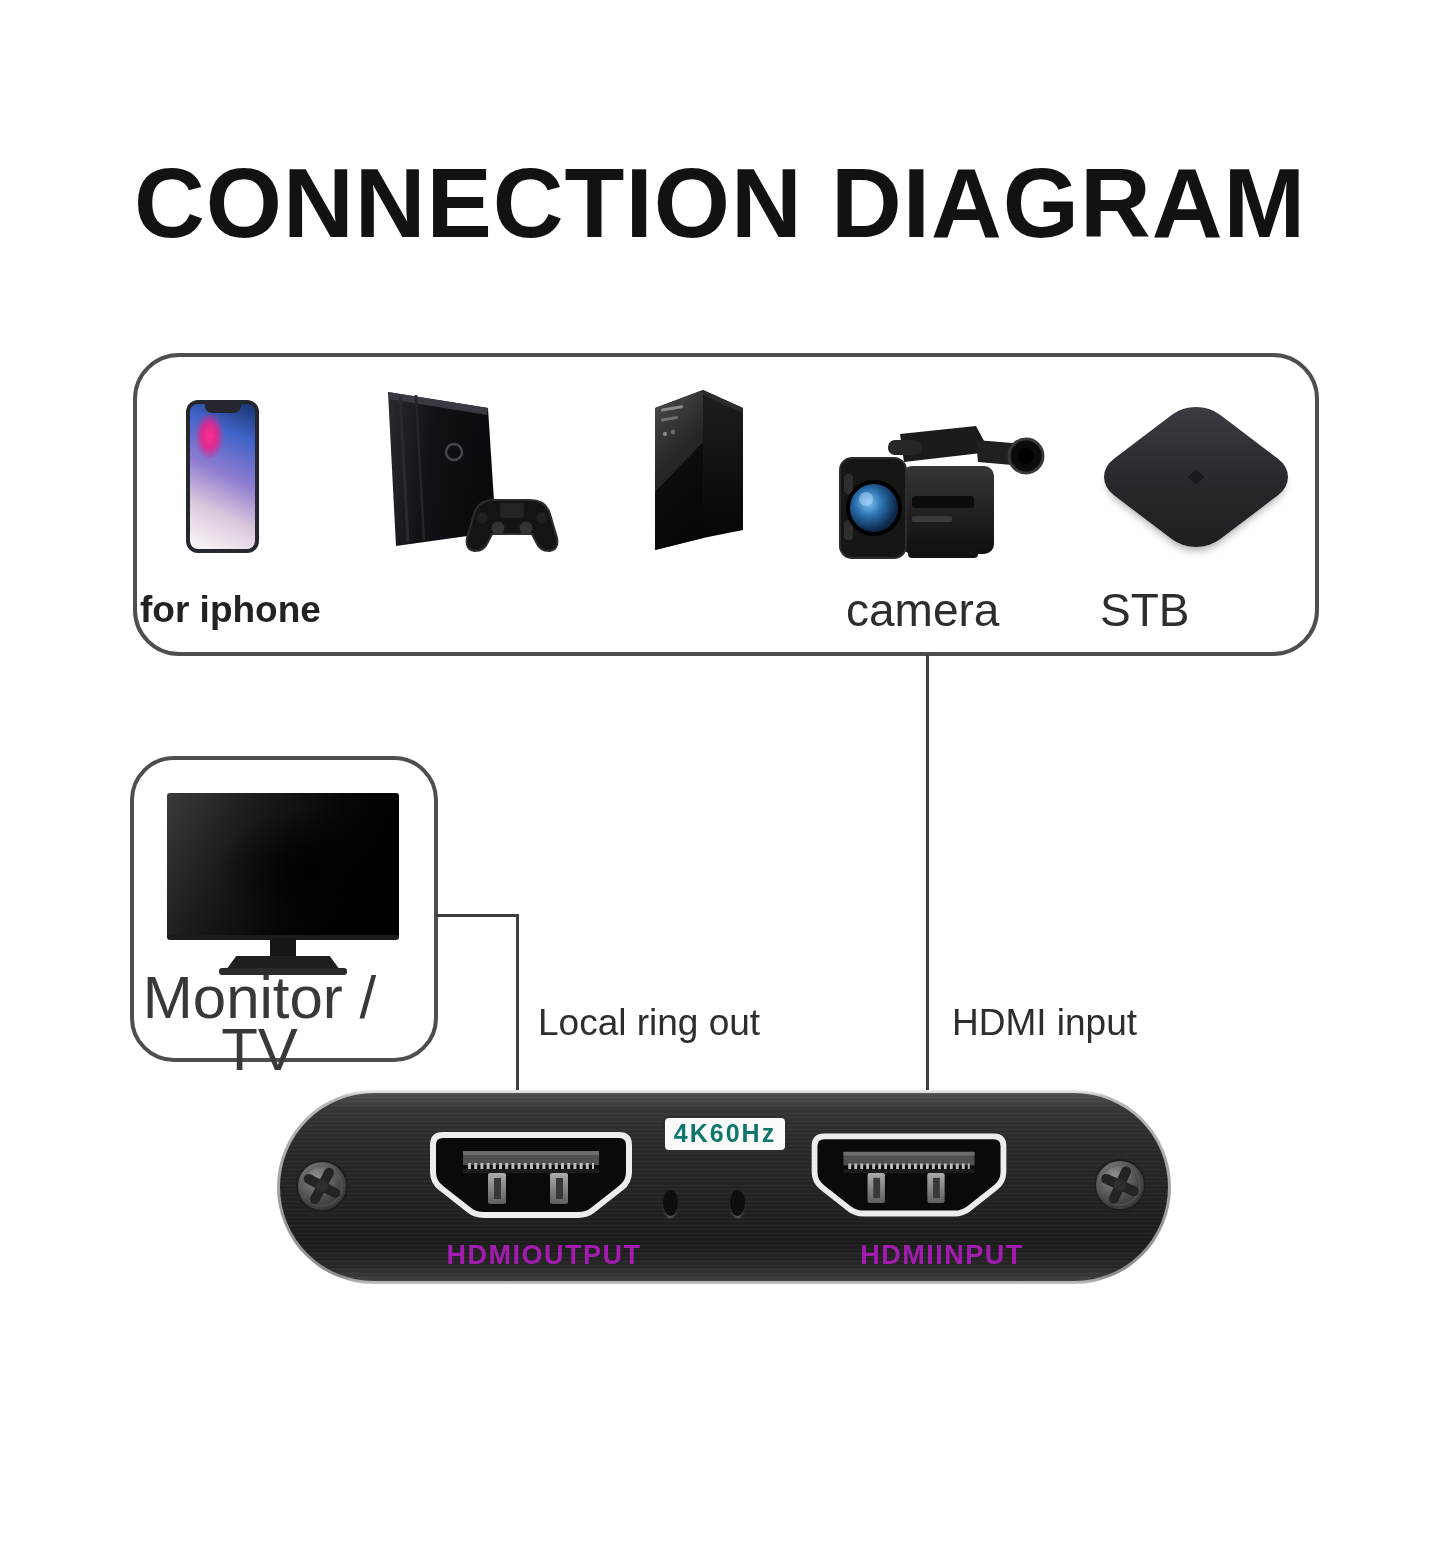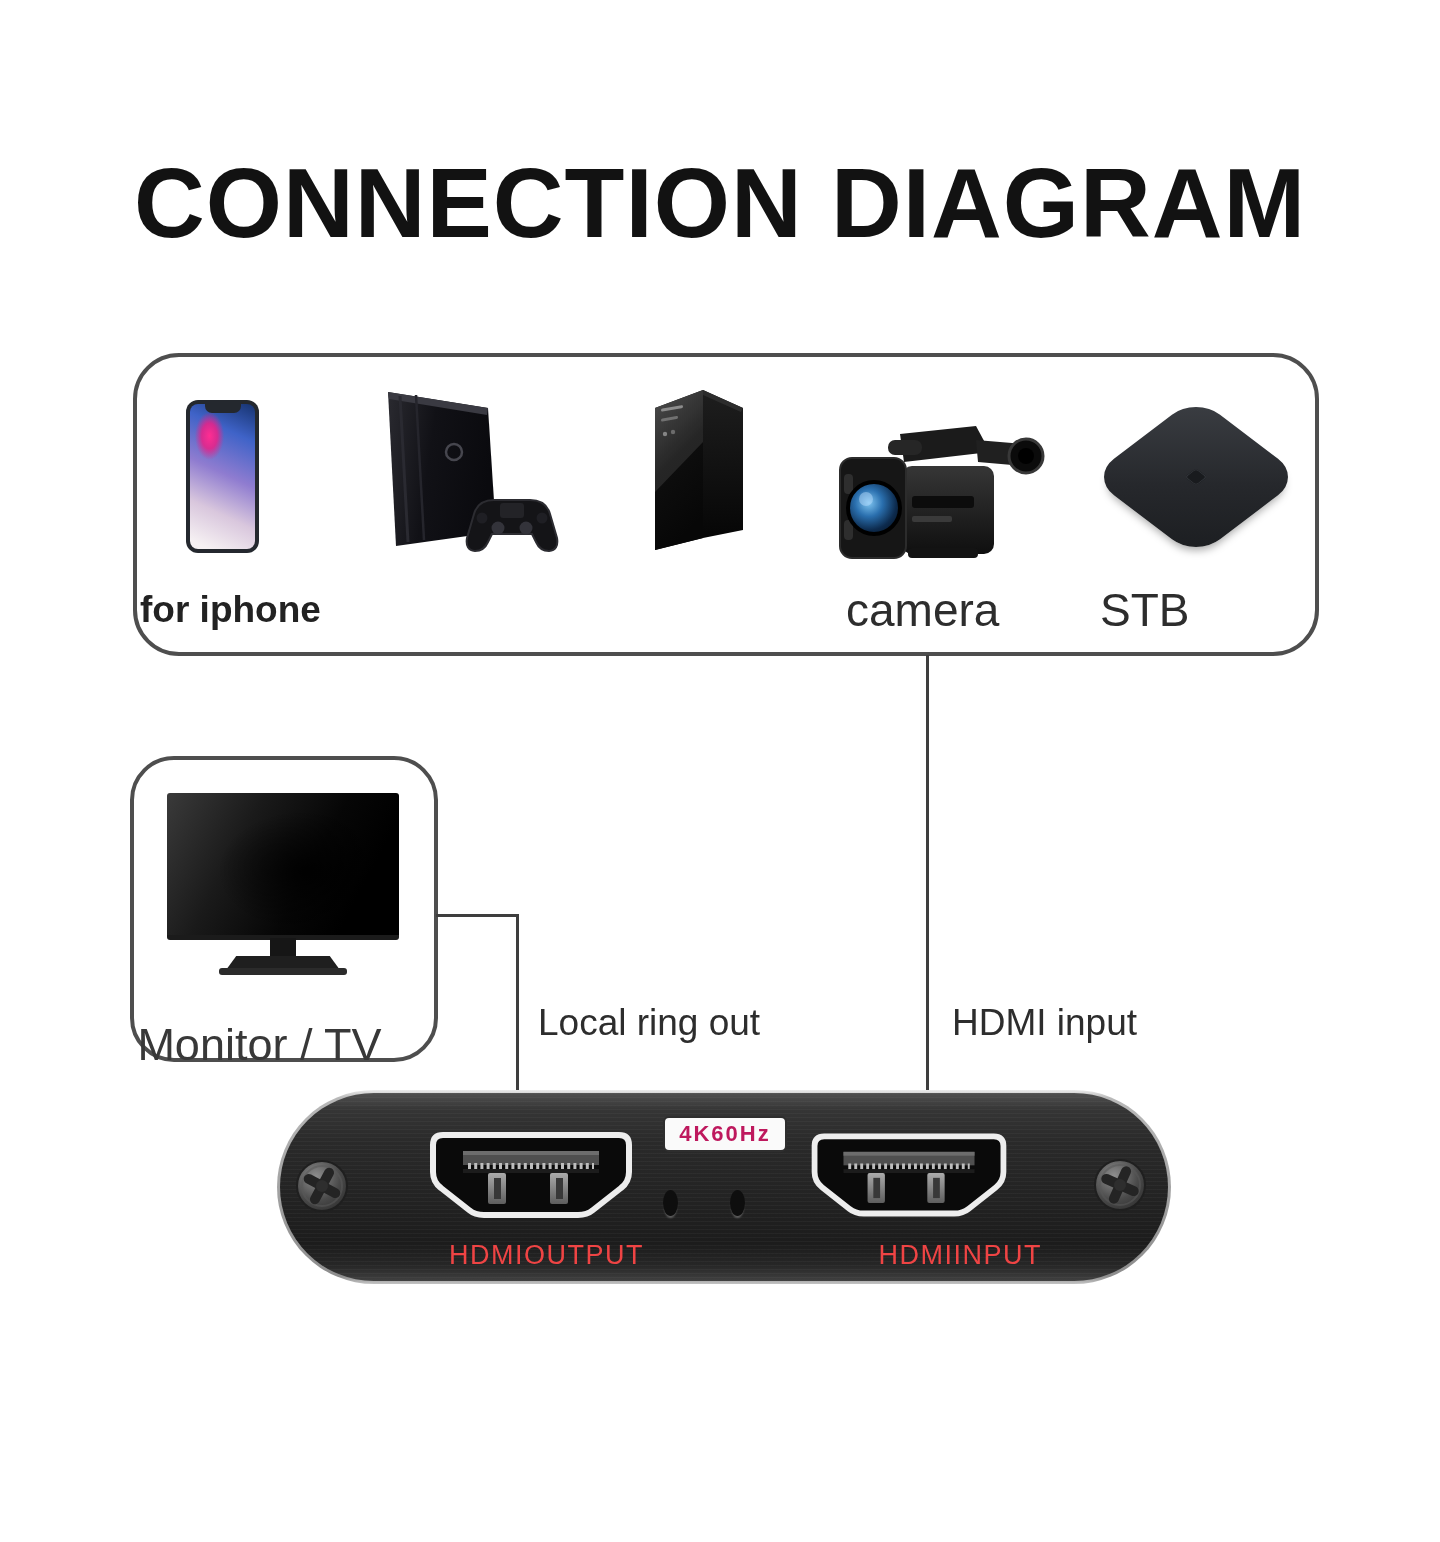--- a/index.html
+++ b/index.html
@@ -46,48 +46,48 @@
     background:#191b1e;transform:translate(-50%,-50%);box-shadow:0 0 0 1px #33363b inset;}
   
   .tv-screen{left:167px;top:793px;width:232px;height:142px;border-radius:3px;
     background:
       radial-gradient(closest-side at 60% 55%, rgba(0,0,0,0.9), rgba(0,0,0,0) 95%),
       linear-gradient(118deg,#3a3a3a 0%,#1a1a1a 32%,#060606 60%,#000 80%);
     border-bottom:5px solid #1b1b1b;box-sizing:content-box;}
   .tv-neck{left:270px;top:938px;width:26px;height:20px;background:#161616;}
   .tv-base{left:226px;top:956px;width:114px;height:14px;background:#1f1f1f;clip-path:polygon(9% 0,91% 0,100% 100%,0 100%);}
   .tv-base2{left:219px;top:968px;width:128px;height:7px;background:#2b2b2b;border-radius:3px;}
-  .monitor-label{left:130px;top:972px;width:259px;text-align:center;font-size:45px;color:#383838;line-height:52px;margin-top:47px;}
+  .monitor-label{left:130px;top:972px;width:259px;text-align:center;font-size:60px;color:#383838;line-height:52px;}
   
   .cline{background:#3e3e3e;}
   .line-h{left:436px;top:914px;width:82px;height:3px;}
   .line-v1{left:516px;top:914px;width:3px;height:180px;}
   .line-v2{left:926px;top:655px;width:3px;height:439px;}
   .conn-label{font-size:37px;color:#2d2d2d;white-space:nowrap;line-height:50px;}
   .local-ring{left:538px;top:998px;}
   .hdmi-in-lbl{left:952px;top:998px;}
   
   .capture{left:277px;top:1090px;width:894px;height:194px;border-radius:97px;
     background:linear-gradient(180deg,#ececec 0%,#b9b9b9 4%,#8d8d8d 96%,#c4c4c4 100%);}
   .capture-body{position:absolute;left:3px;top:3px;right:3px;bottom:3px;border-radius:94px;
     background:
       repeating-linear-gradient(180deg, rgba(255,255,255,0.035) 0px, rgba(255,255,255,0.035) 1px, rgba(0,0,0,0) 1px, rgba(0,0,0,0) 4px),
       linear-gradient(180deg,#505050 0%,#353535 9%,#2a2a2a 26%,#232323 55%,#1c1c1c 80%,#272727 92%,#404040 100%);}
   .badge{left:663px;top:1116px;width:124px;height:36px;background:#fafafa;border:2px solid #2e2e2e;border-radius:6px;
-    box-sizing:border-box;text-align:center;line-height:31px;font-weight:bold;font-size:22px;color:#be185d;letter-spacing:2px;}
+    box-sizing:border-box;text-align:center;line-height:31px;font-weight:bold;font-size:25px;color:#0f766e;letter-spacing:2px;}
   .port{width:220px;height:92px;}
   .port-left{left:421px;top:1128px;}
   .port-right{left:803px;top:1128px;width:212px;}
   .screw{width:54px;height:54px;}
   .screw-left{left:295px;top:1159px;}
   .screw-right{left:1093px;top:1158px;}
   .hole{width:15px;height:26px;border-radius:50%;background:#0e0e0e;box-shadow:0 3px 2px -1px rgba(255,255,255,0.28);}
   .hole1{left:663px;top:1190px;}
   .hole2{left:730px;top:1190px;}
-  .port-label{top:1240px;width:200px;text-align:right;font-size:27px;font-weight:normal;letter-spacing:1.5px;color:#ef4444;line-height:30px;white-space:nowrap;}
+  .port-label{top:1240px;width:200px;text-align:center;font-size:27px;font-weight:bold;letter-spacing:1.5px;color:#a21caf;line-height:30px;white-space:nowrap;}
   .port-label-out{left:444px;}
   .port-label-in{left:842px;}
 </style>
 </head>
 <body>
 
 <div class="canvas">
 
   <div class="abs title">CONNECTION DIAGRAM</div>
 

